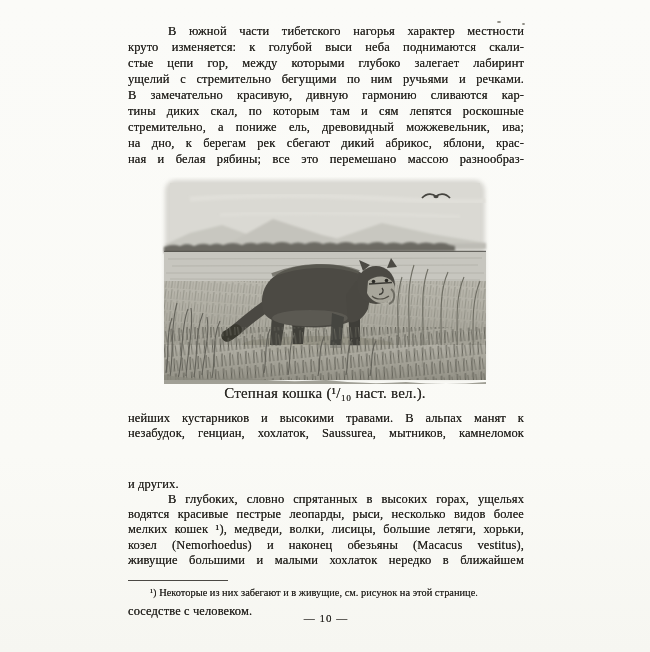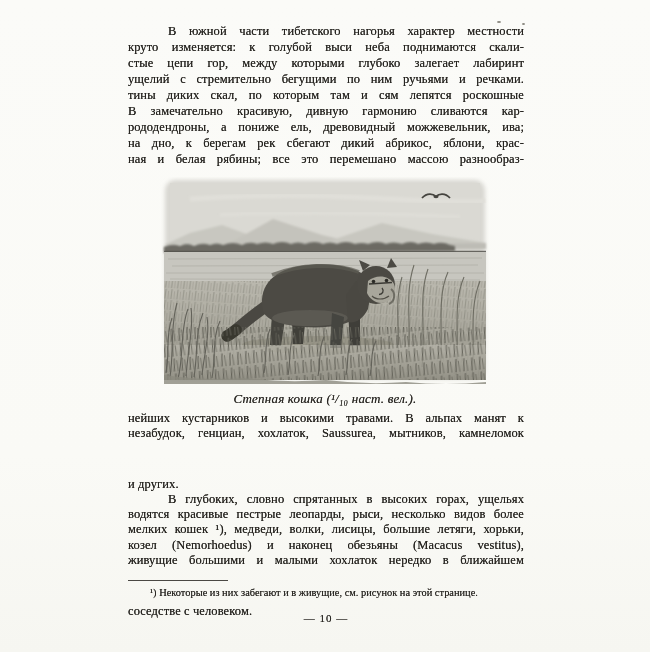--- a/index.html
+++ b/index.html
@@ -24,27 +24,26 @@
   .block2{top:411px;line-height:15.1px;}
   .l{text-align:justify;text-align-last:justify;}
   .l.ind{text-indent:40px;}
   .l.end{text-align-last:left;margin-top:36px;}
   .figure{
     position:absolute;left:160px;top:177px;width:330px;
     text-align:center;
   }
   .figure svg{display:block;}
   .caption{
-    margin-top:7px;
-    font-size:13px;
+    margin-top:1px;
+    font-size:15px;
     letter-spacing:.2px;
     color:#2a2824;
     text-shadow:0 0 .4px rgba(42,40,36,.8);
     white-space:nowrap;
-    font-style:italic;
   }
   .footnote-rule{
     position:absolute;left:128px;top:580px;width:100px;height:0;
     border-top:1.2px solid #4a4844;
   }
   .footnote{
     position:absolute;left:128px;top:587px;width:396px;
     font-size:10.4px;text-indent:22px;
     color:#282622;text-shadow:0 0 .4px rgba(40,38,34,.8);
   }
@@ -63,23 +62,23 @@
 <div class="page">
 
   <div class="speck s1"></div>
   <div class="speck s2"></div>
 
   <div class="txt para1">
     <div class="l ind">В южной части тибетского нагорья характер местности</div>
     <div class="l">круто изменяется: к голубой выси неба поднимаются скали-</div>
     <div class="l">стые цепи гор, между которыми глубоко залегает лабиринт</div>
     <div class="l">ущелий с стремительно бегущими по ним ручьями и речками.</div>
+    <div class="l">В замечательно красивую, дивную гармонию сливаются кар-</div>
     <div class="l">тины диких скал, по которым там и сям лепятся роскошные</div>
-    <div class="l">В замечательно красивую, дивную гармонию сливаются кар-</div>
-    <div class="l">рододендроны, а пониже ель, древовидный можжевельник, ива;</div>
+    <div class="l">стремительно, а пониже ель, древовидный можжевельник, ива;</div>
     <div class="l">на дно, к берегам рек сбегают дикий абрикос, яблони, крас-</div>
     <div class="l">ная и белая рябины; все это перемешано массою разнообраз-</div>
   </div>
 
   <div class="figure">
     <svg width="330" height="207" viewBox="0 0 330 207" role="img">
       <defs>
         <filter id="b2" x="-10%" y="-10%" width="120%" height="120%">
             <feGaussianBlur stdDeviation="2.2"></feGaussianBlur>
           </filter>

